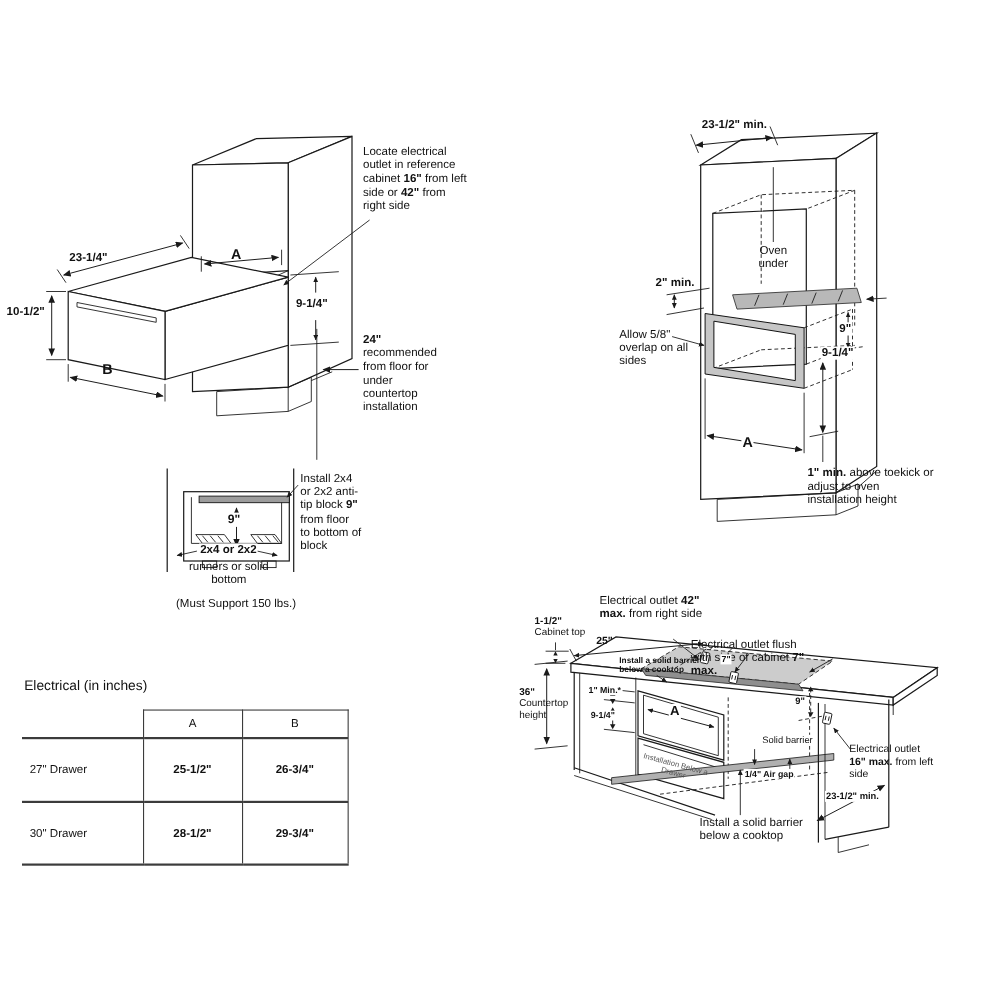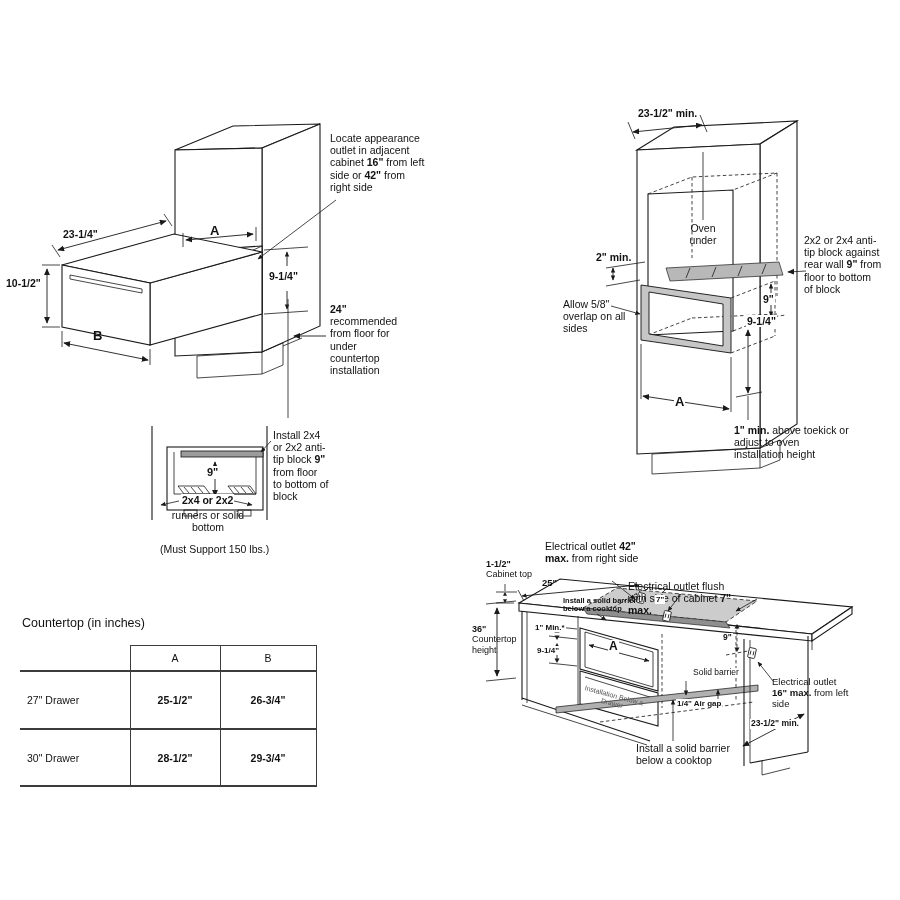--- a/index.html
+++ b/index.html
@@ -227,35 +227,35 @@
           <line x1="1.5" y1="-2" x2="1.5" y2="2"></line>
     </g>
     <g transform="translate(752,653) rotate(12)" fill="#fff" stroke="#111" stroke-width=".8">
       <rect x="-3.5" y="-5" width="7" height="10" rx="1"></rect>
           <line x1="-1.5" y1="-2" x2="-1.5" y2="2"></line>
           <line x1="1.5" y1="-2" x2="1.5" y2="2"></line>
     </g>
   </g>
 </svg>
 
-<div class="lbl" style="left:330px;top:132px;width:97px;"><span>Locate appearance outlet in adjacent cabinet </span><b>16"</b><span> from left side or </span><b>42"</b><span> from right side</span></div>
+<div class="lbl" style="left:330px;top:132px;width:97px;"><span>Locate electrical outlet in reference cabinet </span><b>16"</b><span> from left side or </span><b>42"</b><span> from right side</span></div>
 <div class="lbl" style="left:330px;top:303px;width:64px;"><b>24"</b><span> recommended from floor for under countertop installation</span></div>
 <div class="lbl b" style="left:63px;top:228px;">23-1/4"</div>
 <div class="lbl b" style="left:6px;top:277px;">10-1/2"</div>
 <div class="lbl b s13" style="left:93px;top:328px;">B</div>
 <div class="lbl b s13" style="left:210px;top:223px;">A</div>
 <div class="lbl b bg" style="left:268px;top:270px;">9-1/4"</div>
 
 <div class="lbl" style="left:273px;top:429px;width:56px;"><span>Install 2x4 or 2x2 anti-tip block </span><b>9"</b><span> from floor to bottom of block</span></div>
 <div class="lbl b bg" style="left:206px;top:466px;font-size:11px;">9"</div>
 <div class="lbl bg" style="left:181px;top:494px;font-weight:bold;">2x4 or 2x2</div>
 <div class="lbl ctr" style="left:156px;top:509px;width:104px;">runners or solid bottom</div>
 <div class="lbl" style="left:160px;top:543px;">(Must Support 150 lbs.)</div>
 
-<div id="tbl-title">Countertop (in inches)</div>
+<div id="tbl-title">Electrical (in inches)</div>
 <table id="dimtable">
   <colgroup>
         <col style="width:110px">
         <col style="width:90px">
         <col style="width:96px">
       </colgroup>
   <tbody>
         <tr class="hrow">
     <td class="rl" style="border-bottom:2px solid #3c3c3c;"></td>
     <td class="hA">A</td>
@@ -271,21 +271,20 @@
     <td class="rv">28-1/2"</td>
     <td class="rv">29-3/4"</td>
   </tr>
 </tbody>
     </table>
 
 <div class="lbl b" style="left:638px;top:107px;">23-1/2" min.</div>
 <div class="lbl ctr" style="left:680px;top:222px;width:46px;">Oven under</div>
 <div class="lbl b" style="left:596px;top:251px;">2" min.</div>
 <div class="lbl" style="left:563px;top:298px;width:64px;">Allow 5/8" overlap on all sides</div>
-<div class="lbl" style="left:804px;top:234px;width:78px;"><span>2x2 or 2x4 anti-tip block against rear wall </span><b>9"</b><span> from floor to bottom of block</span></div>
 <div class="lbl b bg" style="left:762px;top:293px;">9"</div>
 <div class="lbl b bg" style="left:746px;top:315px;">9-1/4"</div>
 <div class="lbl b s13 bg" style="left:674px;top:394px;">A</div>
 <div class="lbl" style="left:734px;top:424px;width:115px;"><b>1" min.</b><span> above toekick or adjust to oven installation height</span></div>
 
 <div class="lbl s9" style="left:486px;top:559px;"><b>1-1/2"</b><span>
 Cabinet top</span></div>
 <div class="lbl b s95" style="left:542px;top:577px;">25"</div>
 <div class="lbl" style="left:545px;top:540px;width:100px;"><span>Electrical outlet </span><b>42" max.</b><span> from right side</span></div>
 <div class="lbl" style="left:628px;top:580px;width:114px;"><span>Electrical outlet flush with side of cabinet </span><b>7" max.</b></div>

